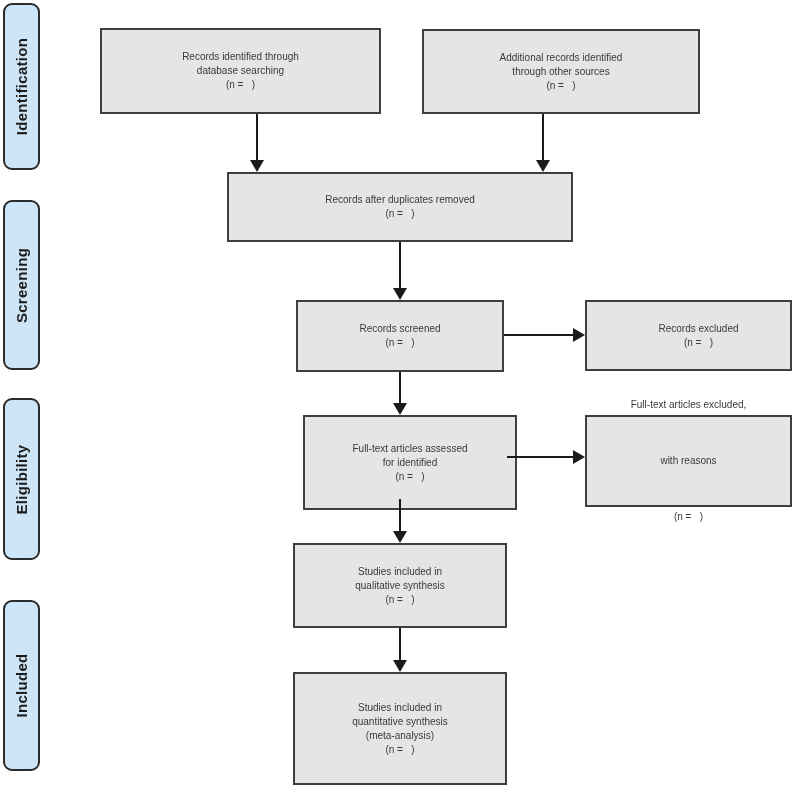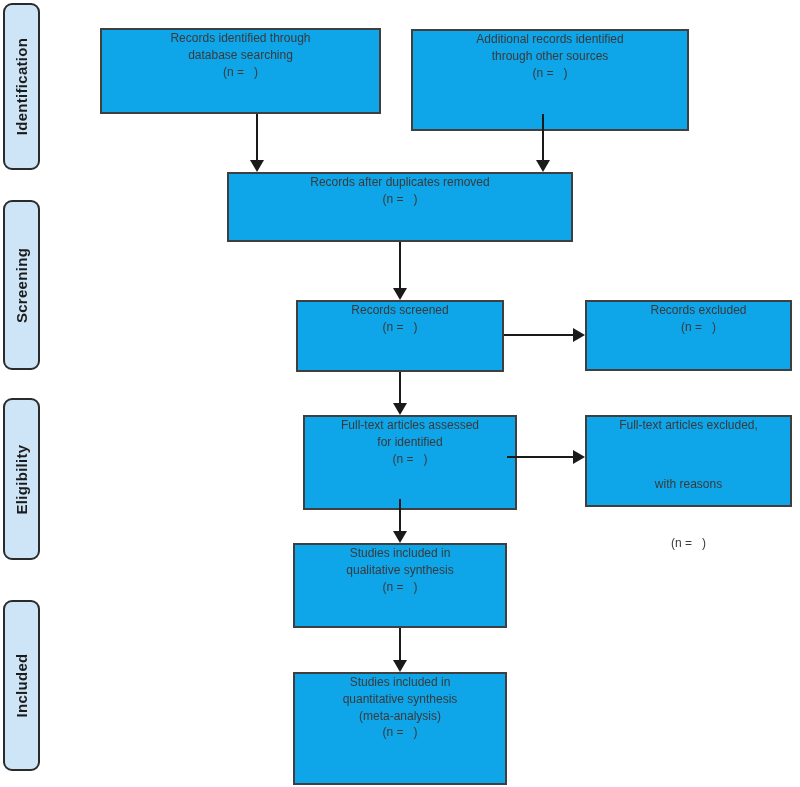--- a/index.html
+++ b/index.html
@@ -30,28 +30,29 @@
     white-space: nowrap;
     font-weight: bold;
     font-size: 15px;
     color: #1c1c1c;
     letter-spacing: 0.3px;
   }
 
   
   .fbox {
     position: absolute;
-    background: #0ea5e9;
+    background: #e5e5e5;
     border: 2px solid #3f3f3f;
     box-sizing: border-box;
     display: flex;
     flex-direction: column;
     align-items: center;
+    justify-content: center;
     text-align: center;
-    font-size: 12px;
+    font-size: 10px;
     line-height: 1.4;
     color: #3a3a3a;
   }
   .fbox .line { display: block; }
   .fbox .count { display: block; white-space: pre; }
 
   
   .vline { position: absolute; width: 2px; background: #1a1a1a; }
   .hline { position: absolute; height: 2px; background: #1a1a1a; }
   .arr-down {
@@ -67,21 +68,21 @@
     border-left: 12px solid #1a1a1a;
   }
 
   
   #stage-identification { top: 3px;   height: 167px; }
   #stage-screening      { top: 200px; height: 170px; }
   #stage-eligibility    { top: 398px; height: 162px; }
   #stage-included       { top: 600px; height: 171px; }
 
   #box-identified-db  { left: 100px; top: 28px;  width: 281px; height: 86px; }
-  #box-other-sources  { left: 411px; top: 29px;  width: 278px; height: 102px; }
+  #box-other-sources  { left: 422px; top: 29px;  width: 278px; height: 85px; }
   #box-duplicates     { left: 227px; top: 172px; width: 346px; height: 70px; }
   #box-screened       { left: 296px; top: 300px; width: 208px; height: 72px; }
   #box-excluded       { left: 585px; top: 300px; width: 207px; height: 71px; padding-left: 20px; }
   #box-fulltext       { left: 303px; top: 415px; width: 214px; height: 95px; }
   #box-ft-excluded    { left: 585px; top: 415px; width: 207px; height: 92px; gap: 42px; }
   #box-qualitative    { left: 293px; top: 543px; width: 214px; height: 85px; }
   #box-quantitative   { left: 293px; top: 672px; width: 214px; height: 113px; }
 </style>
 </head>
 <body>

